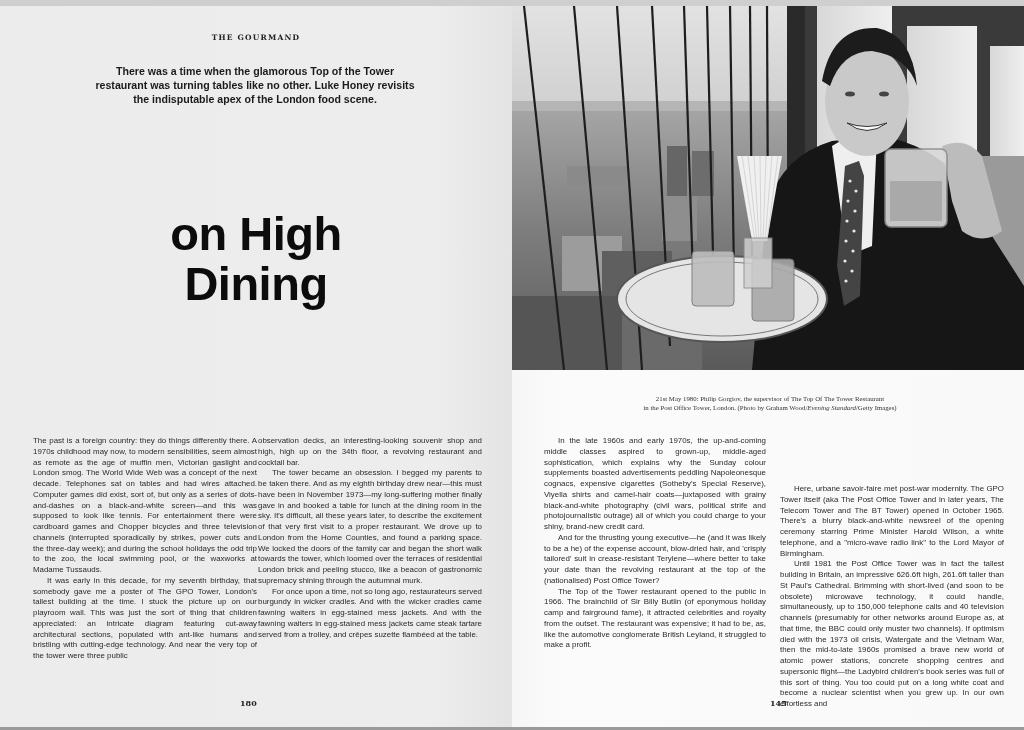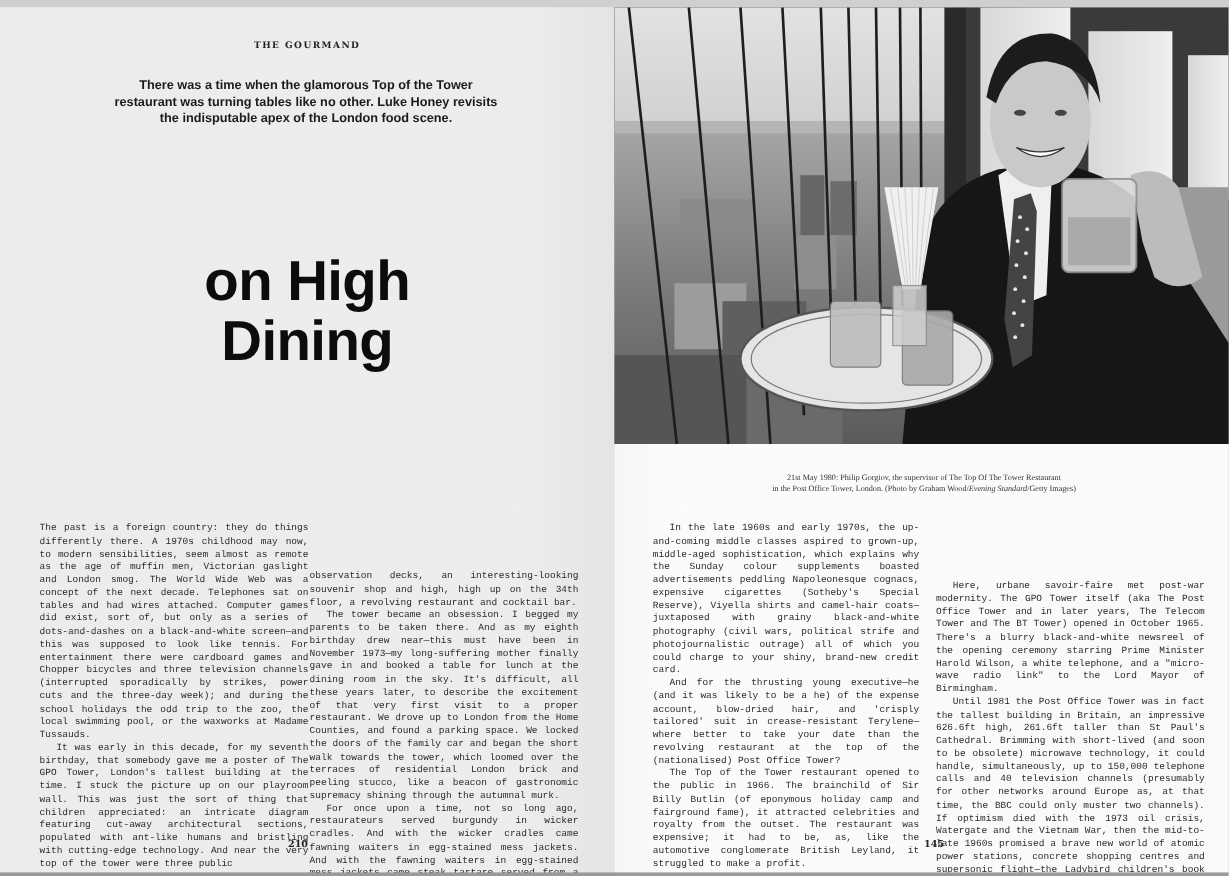--- a/index.html
+++ b/index.html
@@ -32,25 +32,25 @@
       font-family: "Liberation Sans", sans-serif; font-weight: bold; font-size: 47px; line-height: 50px;
       color: #0c0c0c; letter-spacing: -0.5px;
     }
     .headline span { display: block; }
 
     .col {
       position: absolute; top: 430px; width: 224px;
       font-family: "Liberation Sans", sans-serif; font-size: 7.9px; line-height: 10.75px;
       color: #2a2a2a; text-align: justify; hyphens: auto;
     }
-    .col p { text-indent: 0; font-family: Liberation Mono, monospace; }
+    .col p { text-indent: 0; }
     .col p + p { text-indent: 14px; }
     .col p.indent { text-indent: 14px; }
     .col1 { left: 33px; }
-    .col2 { left: 258px; margin-top: 40px; }
+    .col2 { left: 258px; }
     .col3 { left: 544px; width: 222px; }
     .col4 { left: 780px; width: 224px; margin-top: 48px; }
 
     .folio {
       position: absolute; top: 692px; font-family: "DejaVu Serif", serif; font-weight: bold;
       font-size: 8px; color: #222;
     }
     .folio-left { left: 240px; }
     .folio-right { left: 770px; }
 
@@ -82,21 +82,21 @@
       <p>The past is a foreign country: they do things differently there. A 1970s childhood may now, to modern sensibilities, seem almost as remote as the age of muffin men, Victorian gaslight and London smog. The World Wide Web was a concept of the next decade. Telephones sat on tables and had wires attached. Computer games did exist, sort of, but only as a series of dots-and-dashes on a black-and-white screen—and this was supposed to look like tennis. For entertainment there were cardboard games and Chopper bicycles and three television channels (interrupted sporadically by strikes, power cuts and the three-day week); and during the school holidays the odd trip to the zoo, the local swimming pool, or the waxworks at Madame Tussauds.</p>
       <p>It was early in this decade, for my seventh birthday, that somebody gave me a poster of The GPO Tower, London's tallest building at the time. I stuck the picture up on our playroom wall. This was just the sort of thing that children appreciated: an intricate diagram featuring cut-away architectural sections, populated with ant-like humans and bristling with cutting-edge technology. And near the very top of the tower were three public</p>
     </div>
 
     <div class="col col2">
       <p>observation decks, an interesting-looking souvenir shop and high, high up on the 34th floor, a revolving restaurant and cocktail bar.</p>
       <p>The tower became an obsession. I begged my parents to be taken there. And as my eighth birthday drew near—this must have been in November 1973—my long-suffering mother finally gave in and booked a table for lunch at the dining room in the sky. It's difficult, all these years later, to describe the excitement of that very first visit to a proper restaurant. We drove up to London from the Home Counties, and found a parking space. We locked the doors of the family car and began the short walk towards the tower, which loomed over the terraces of residential London brick and peeling stucco, like a beacon of gastronomic supremacy shining through the autumnal murk.</p>
       <p>For once upon a time, not so long ago, restaurateurs served burgundy in wicker cradles. And with the wicker cradles came fawning waiters in egg-stained mess jackets. And with the fawning waiters in egg-stained mess jackets came steak tartare served from a trolley, and crêpes suzette flambéed at the table.</p>
     </div>
 
-    <div class="folio folio-left">210</div>
+    <div class="folio folio-left">180</div>
   </div>
 
   <div class="page-right"></div>
 
   <div class="photo">
     <svg width="512" height="364" viewBox="0 0 512 364" xmlns="http://www.w3.org/2000/svg">
       <defs>
         <linearGradient id="sky" x1="0" y1="0" x2="0" y2="1">
           <stop offset="0" stop-color="#e2e2e2"></stop>
           <stop offset="0.3" stop-color="#cfcfcf"></stop>

